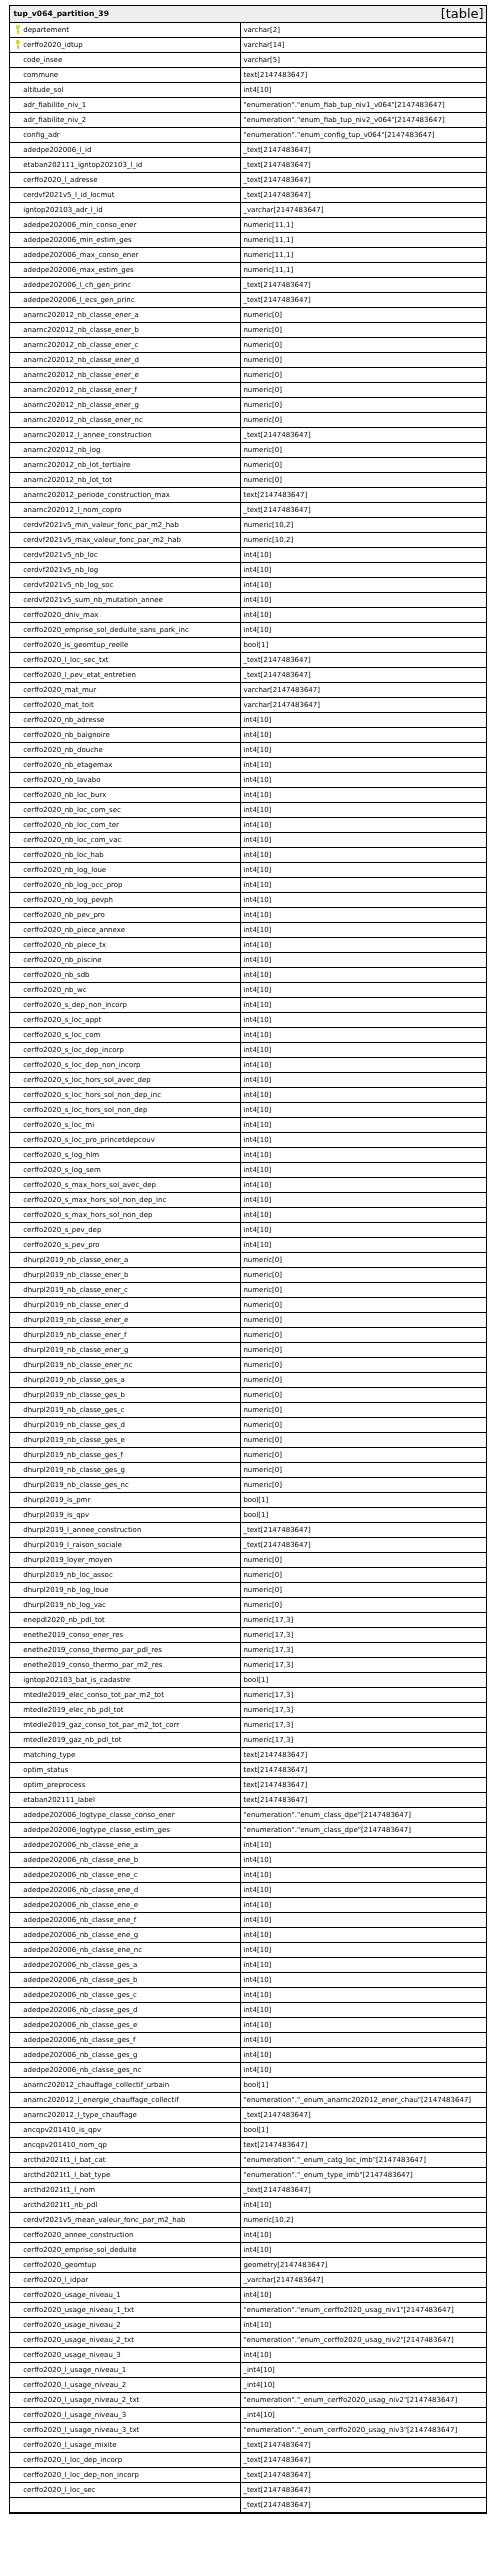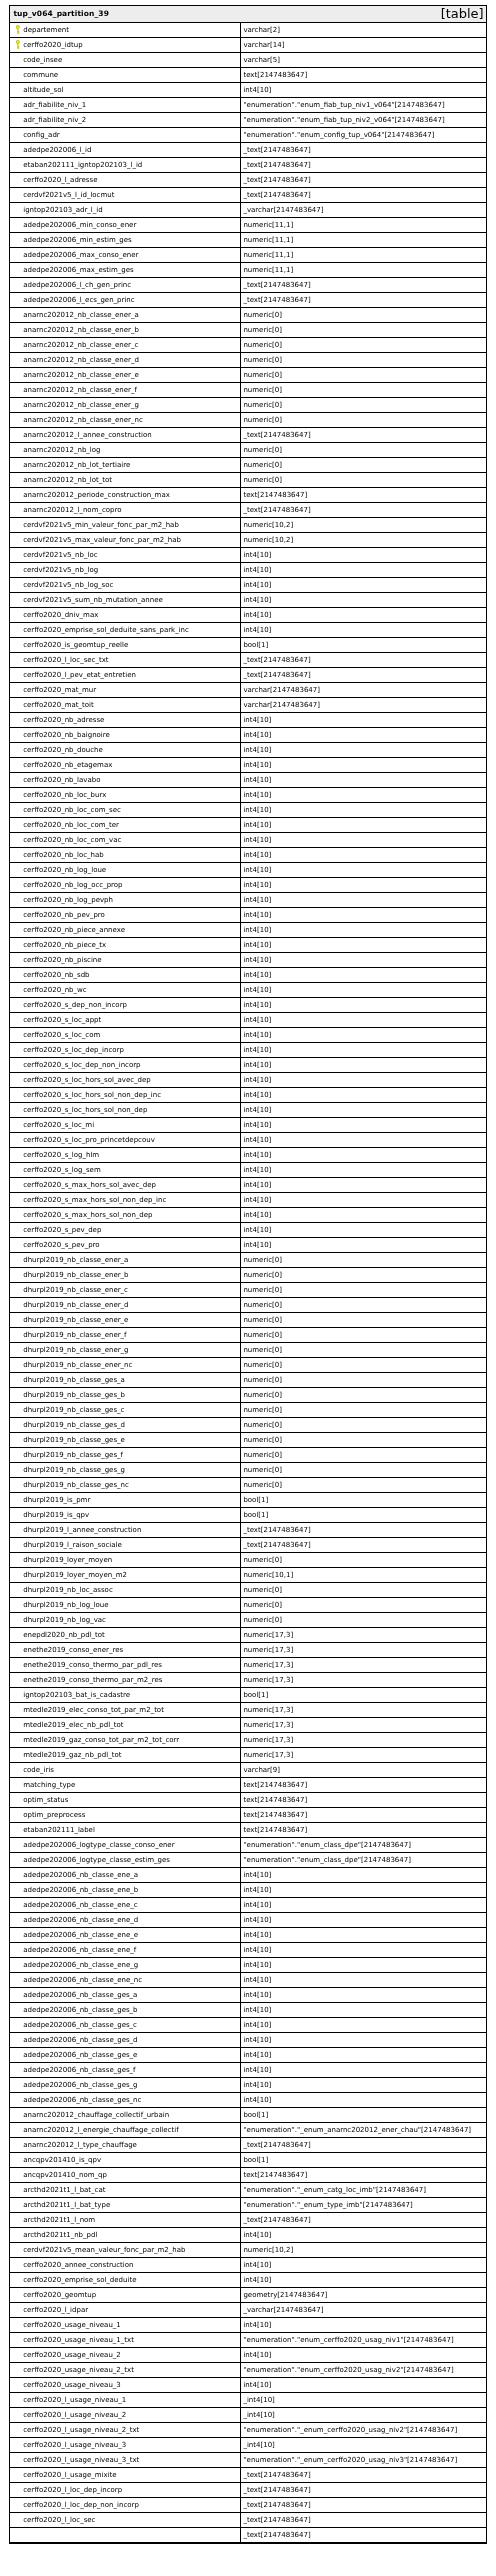--- a/index.html
+++ b/index.html
@@ -1573,34 +1573,20 @@
                 <line x1="5.5" y1="6.8" x2="5.5" y2="17" stroke="currentColor" stroke-width="2.4"></line>
                 <line x1="5.5" y1="13" x2="8.6" y2="13" stroke="currentColor" stroke-width="2"></line>
                 <line x1="5.5" y1="16" x2="8.2" y2="16" stroke="currentColor" stroke-width="2"></line>
               </svg>
             </span>
             <span class="name-text">dhurpl2019_loyer_moyen</span>
           </div>
           <div class="type-cell">numeric[0]</div>
         </div>
 
-        <div class="col-row">
-          <div class="name-cell">
-            <span class="key-slot" style="color: rgb(198, 198, 0); visibility: hidden;">
-              <svg class="key-icon-svg" width="5.7" height="9.3" viewBox="0 0 11 18" xmlns="http://www.w3.org/2000/svg">
-                <circle cx="5.5" cy="4" r="2.7" fill="none" stroke="currentColor" stroke-width="2.4"></circle>
-                <line x1="5.5" y1="6.8" x2="5.5" y2="17" stroke="currentColor" stroke-width="2.4"></line>
-                <line x1="5.5" y1="13" x2="8.6" y2="13" stroke="currentColor" stroke-width="2"></line>
-                <line x1="5.5" y1="16" x2="8.2" y2="16" stroke="currentColor" stroke-width="2"></line>
-              </svg>
-            </span>
-            <span class="name-text">dhurpl2019_loyer_moyen_m2</span>
-          </div>
-          <div class="type-cell">numeric[10,1]</div>
-        </div>
 
         <div class="col-row">
           <div class="name-cell">
             <span class="key-slot" style="color: rgb(198, 198, 0); visibility: hidden;">
               <svg class="key-icon-svg" width="5.7" height="9.3" viewBox="0 0 11 18" xmlns="http://www.w3.org/2000/svg">
                 <circle cx="5.5" cy="4" r="2.7" fill="none" stroke="currentColor" stroke-width="2.4"></circle>
                 <line x1="5.5" y1="6.8" x2="5.5" y2="17" stroke="currentColor" stroke-width="2.4"></line>
                 <line x1="5.5" y1="13" x2="8.6" y2="13" stroke="currentColor" stroke-width="2"></line>
                 <line x1="5.5" y1="16" x2="8.2" y2="16" stroke="currentColor" stroke-width="2"></line>
               </svg>
@@ -1768,34 +1754,20 @@
                 <line x1="5.5" y1="6.8" x2="5.5" y2="17" stroke="currentColor" stroke-width="2.4"></line>
                 <line x1="5.5" y1="13" x2="8.6" y2="13" stroke="currentColor" stroke-width="2"></line>
                 <line x1="5.5" y1="16" x2="8.2" y2="16" stroke="currentColor" stroke-width="2"></line>
               </svg>
             </span>
             <span class="name-text">mtedle2019_gaz_nb_pdl_tot</span>
           </div>
           <div class="type-cell">numeric[17,3]</div>
         </div>
 
-        <div class="col-row">
-          <div class="name-cell">
-            <span class="key-slot" style="color: rgb(198, 198, 0); visibility: hidden;">
-              <svg class="key-icon-svg" width="5.7" height="9.3" viewBox="0 0 11 18" xmlns="http://www.w3.org/2000/svg">
-                <circle cx="5.5" cy="4" r="2.7" fill="none" stroke="currentColor" stroke-width="2.4"></circle>
-                <line x1="5.5" y1="6.8" x2="5.5" y2="17" stroke="currentColor" stroke-width="2.4"></line>
-                <line x1="5.5" y1="13" x2="8.6" y2="13" stroke="currentColor" stroke-width="2"></line>
-                <line x1="5.5" y1="16" x2="8.2" y2="16" stroke="currentColor" stroke-width="2"></line>
-              </svg>
-            </span>
-            <span class="name-text">code_iris</span>
-          </div>
-          <div class="type-cell">varchar[9]</div>
-        </div>
 
         <div class="col-row">
           <div class="name-cell">
             <span class="key-slot" style="color: rgb(198, 198, 0); visibility: hidden;">
               <svg class="key-icon-svg" width="5.7" height="9.3" viewBox="0 0 11 18" xmlns="http://www.w3.org/2000/svg">
                 <circle cx="5.5" cy="4" r="2.7" fill="none" stroke="currentColor" stroke-width="2.4"></circle>
                 <line x1="5.5" y1="6.8" x2="5.5" y2="17" stroke="currentColor" stroke-width="2.4"></line>
                 <line x1="5.5" y1="13" x2="8.6" y2="13" stroke="currentColor" stroke-width="2"></line>
                 <line x1="5.5" y1="16" x2="8.2" y2="16" stroke="currentColor" stroke-width="2"></line>
               </svg>

